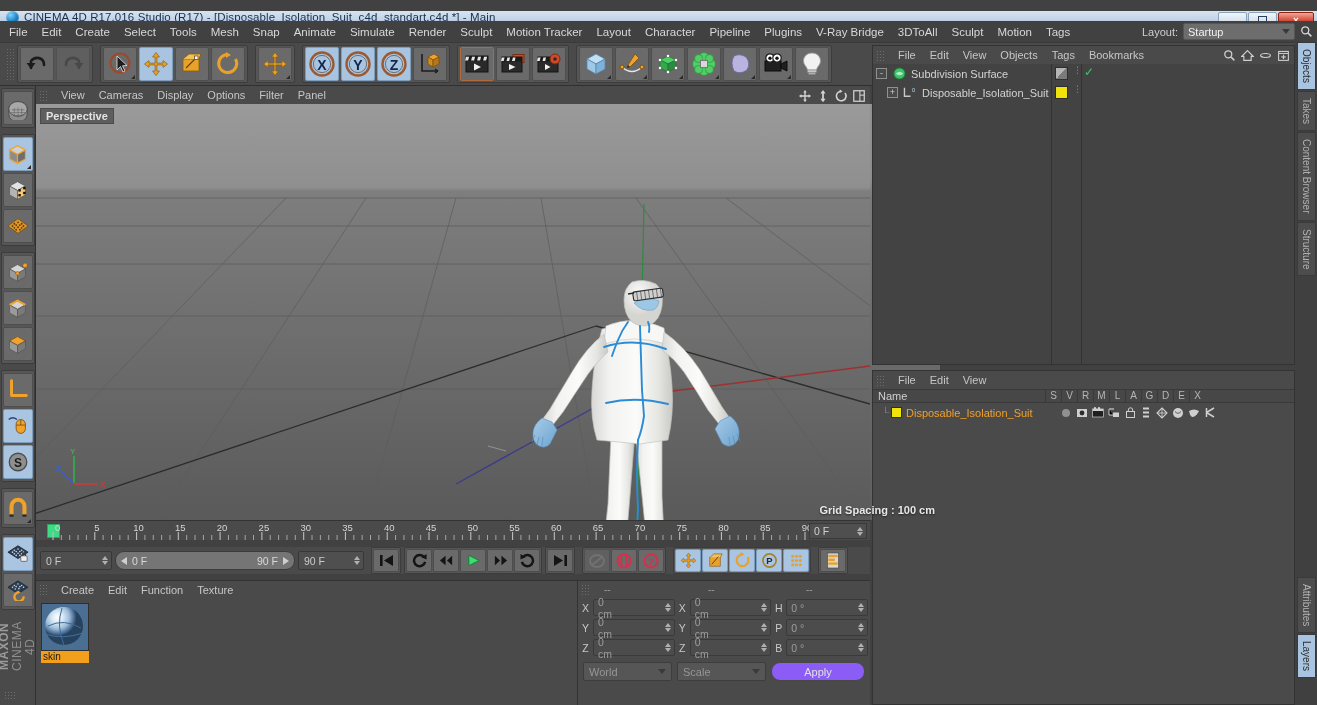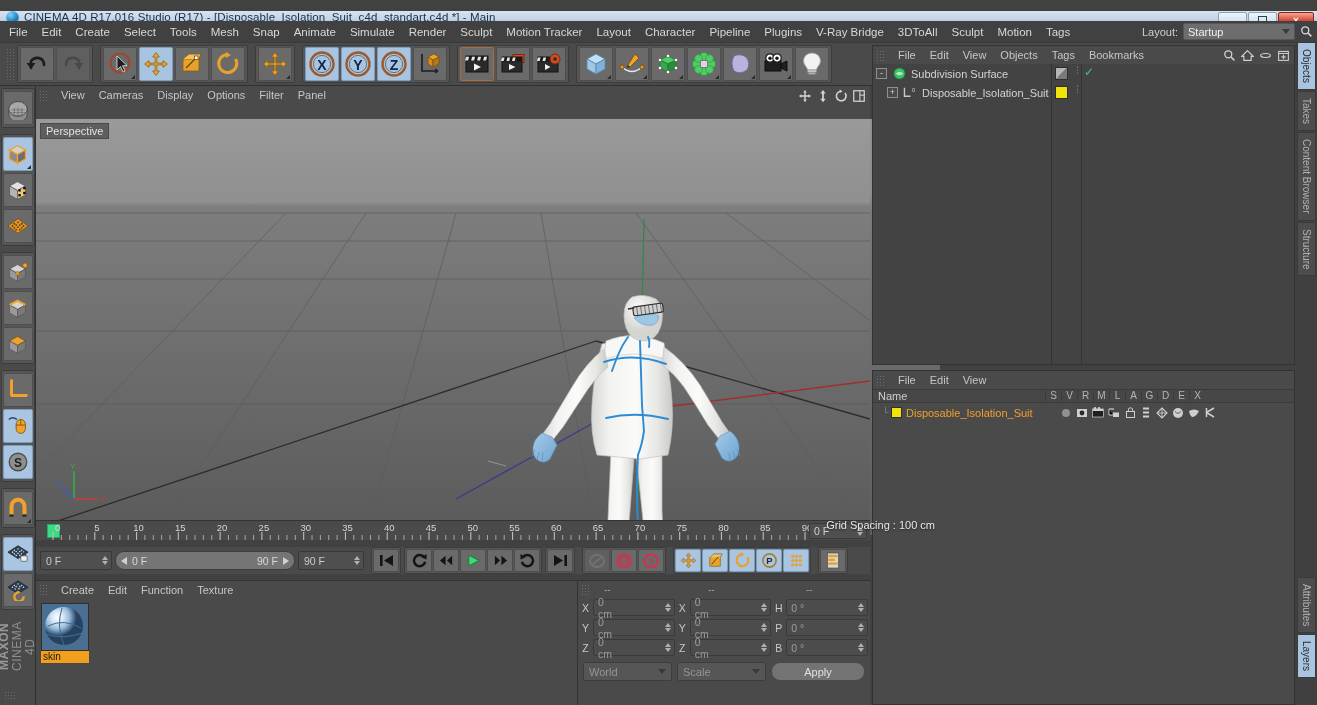--- a/index.html
+++ b/index.html
@@ -101,23 +101,24 @@
 
   
   .viewport-panel { position:absolute; left:36px; top:86px; width:834px; height:434px; background:#4a4a4a; }
   .vp-menubar { height:18px; display:flex; align-items:center; background:#4a4a4a; padding-left:3px; }
   .vp-grip { width:9px;height:11px; background-image:radial-gradient(#6e6e6e 35%, transparent 36%);
       background-size:3px 3px; margin-right:6px; }
   .vp-menu-item { font-size:11px; color:#c6c6c6; padding:1px 7px; }
   .vp-icons { position:absolute; right:4px; top:3px; display:flex; gap:4px; align-items:center; }
 
   .viewport {
-    position:absolute; left:0; top:33px; width:904px; height:416px;
+    position:absolute; left:0; top:18px; width:904px; height:416px;
     background: linear-gradient(to bottom, #919191 0%, #8d8d8d 18%, #7b7b7b 22%, #6f6f6f 45%, #5f5f5f 100%);
     overflow:hidden;
+    font-weight:bold;
   }
   .vp-label {
     position:absolute; left:4px; top:4px; background:#5e5e5e; color:#e2e2e2;
     font-size:11px; padding:1px 5px; border:1px solid #4a4a4a; z-index:6;
   }
   .grid-spacing {
     position:absolute; right:5px; bottom:4px; color:#e8e8e8; font-size:11px; z-index:6;
     text-shadow:0 1px 2px rgba(0,0,0,.6);
   }
   .axis-widget { position:absolute; left:20px; bottom:28px; z-index:6; }
@@ -180,21 +181,21 @@
   .cm-hcol { font-size:10px; color:#9e9e9e; }
   .cm-row { display:flex; align-items:center; height:19px; margin:1px 2px; gap:2px; }
   .cm-lab { width:11px; font-size:10.5px; color:#c8c8c8; text-align:center; }
   .cm-inp { flex:1; height:17px; background:#4c4c4c; border:1px solid #3a3a3a; border-radius:2px;
             color:#9d9d9d; font-size:10.5px; display:flex; align-items:center; padding-left:4px;
             justify-content:space-between;gap:44px; }
   .cm-bottom { display:flex; align-items:center; gap:5px; padding:4px 5px 0 5px; }
   .cm-sel { flex:1; height:19px; background:#565656; border:1px solid #3d3d3d; border-radius:2px;
             color:#969696; font-size:11px; display:flex; align-items:center; justify-content:space-between;
             padding:0 5px;gap:8px; }
-  .cm-apply { width:94px; height:19px; background:#737373; border:1px solid #484848; border-radius:9px;
+  .cm-apply { width:94px; height:19px; background:#8b5cf6; border:1px solid #484848; border-radius:9px;
               color:#e2e2e2; font-size:11px; display:flex; align-items:center; justify-content:center; }
 
   
   .objmgr { position:absolute; left:872px; top:45px; width:423px; height:320px; background:#4a4a4a;
             border:1px solid #333; }
   .om-menubar { height:18px; display:flex; align-items:center; padding-left:3px; }
   .om-tools { position:absolute; right:4px; top:3px; display:flex; gap:5px; align-items:center; }
   .om-body { position:absolute; left:0; top:18px; right:0; bottom:0; background:#434343; }
   .om-row { display:flex; align-items:center; height:19px; position:relative; font-size:11px; }
   .om-row .lbl { color:#d3d3d3; white-space:nowrap; }

